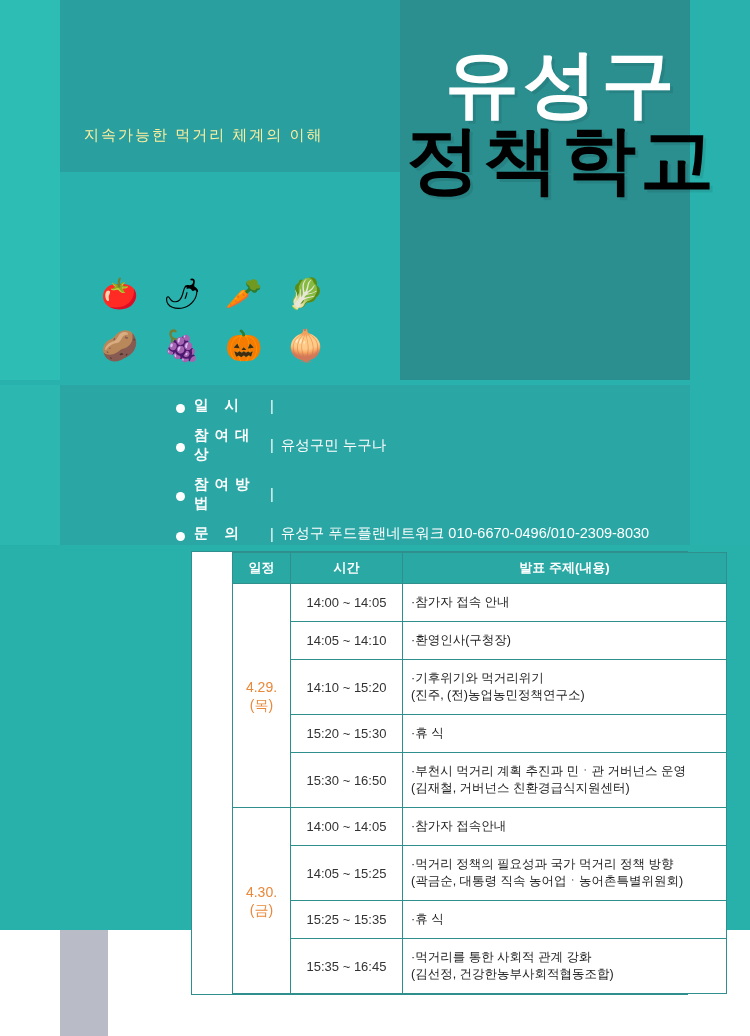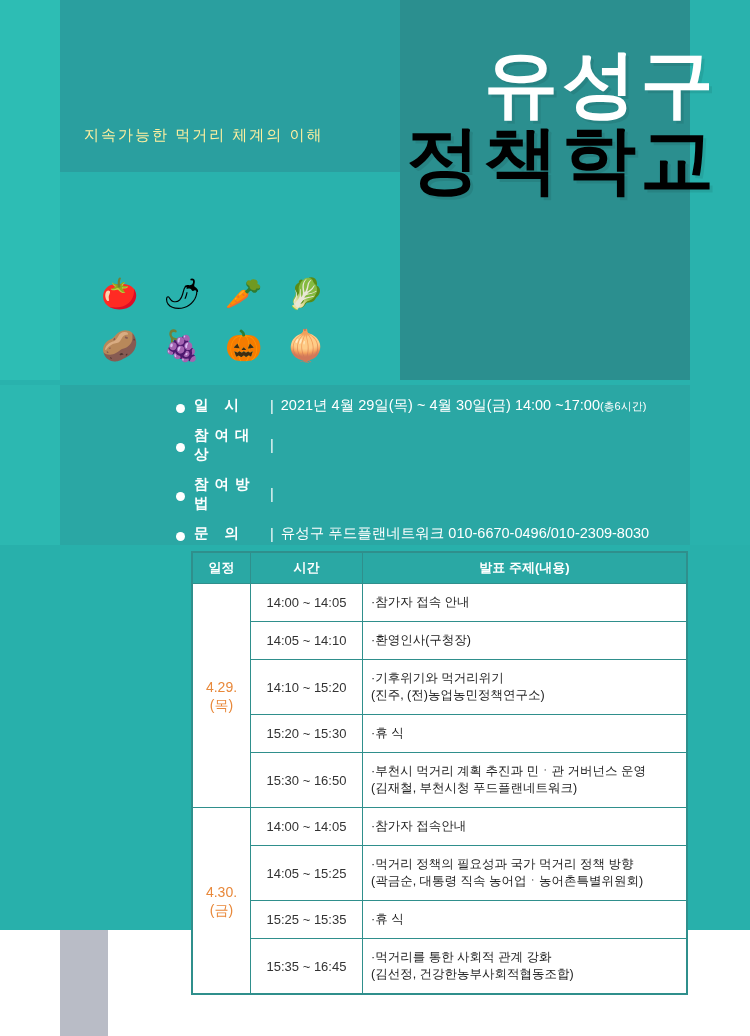--- a/index.html
+++ b/index.html
@@ -49,21 +49,21 @@
     position:absolute; left:0; top:545px; width:60px; height:385px;
     background:#2ab6af;
   }
 
   
   .subtitle {
     position:absolute; left:84px; top:126px;
     color:#fff0a0; font-weight:normal; font-size:15px; letter-spacing:2px;
   }
   .title-wrap {
-    position:absolute; right:32px; top:46px; text-align:right;
+    position:absolute; right:32px; top:46px; text-align:center;
   }
   .title-line {
     font-size:74px; line-height:76px; font-weight:bold;
     color:#ffffff; letter-spacing:4px;
     text-shadow: 3px 3px 0 rgba(0,0,0,0.08);
   }
   .title-line.accent { color:#ffffff; }
   .title-line.ln3 { color:#000000; }
 
   
@@ -92,21 +92,21 @@
   .info-sep { margin-right:7px; }
   .info-value { flex:1; }
   .info-value small { font-size:11px; }
   .info-sub { margin-left:92px; margin-top:-4px; margin-bottom:10px; }
 
   
   .table-wrap {
     position:absolute; left:191px; top:551px; width:497px;
     background:#ffffff; border:1px solid #2f8f8c;
   }
-  table { border-collapse:collapse; width:100%; font-size:12.5px; }
+  table { border-collapse:collapse; width:100%; font-size:12.5px;margin-left:40px; }
   th {
     background:#2aa8a4; color:#ffffff; font-weight:bold;
     padding:6px 4px; border:1px solid #2f8f8c; font-size:13px;
   }
   td {
     border:1px solid #2f8f8c; padding:10px 8px; color:#222; vertical-align:middle;
     background:#ffffff;
   }
   td.date {
     color:#e8883a; font-weight:normal; text-align:center; width:58px; font-size:14px;
@@ -148,28 +148,26 @@
   <div class="veg">🍇</div>
   <div class="veg">🎃</div>
   <div class="veg">🧅</div>
 </div>
 
 <div class="info">
   <div class="info-row">
     <span class="bullet"></span>
     <span class="info-label">일 시</span>
     <span class="info-sep">|</span>
-    <span class="info-value">
-      <span>2021년 4월 29일(목) ~ 4월 30일(금) 14:00 ~17:00</span><small>(총6시간)</small>
-    </span>
   </div>
   <div class="info-row">
     <span class="bullet"></span>
     <span class="info-label">참여대상</span>
     <span class="info-sep">|</span>
+    <span class="info-value">유성구민 누구나</span>
   </div>
   <div class="info-row">
     <span class="bullet"></span>
     <span class="info-label">참여방법</span>
     <span class="info-sep">|</span>
   </div>
   <div class="info-row">
     <span class="bullet"></span>
     <span class="info-label">문 의</span>
     <span class="info-sep">|</span>
@@ -214,21 +212,21 @@
       <tr>
         <td class="time">15:20 ~ 15:30</td>
         <td class="topic">
           <span>·휴 식</span>
         </td>
       </tr>
       <tr>
         <td class="time">15:30 ~ 16:50</td>
         <td class="topic">
           <span>·부천시 먹거리 계획 추진과 민ㆍ관 거버넌스 운영</span>
-          <span class="sub"> (김재철, 부천시청 푸드플랜네트워크)</span>
+          <span class="sub"> (김재철, 거버넌스 친환경급식지원센터)</span>
         </td>
       </tr>
 
       <tr>
         <td class="date" rowspan="4">
           <span>4.30.</span><br>
           <span>(금)</span>
         </td>
         <td class="time">14:00 ~ 14:05</td>
         <td class="topic">

